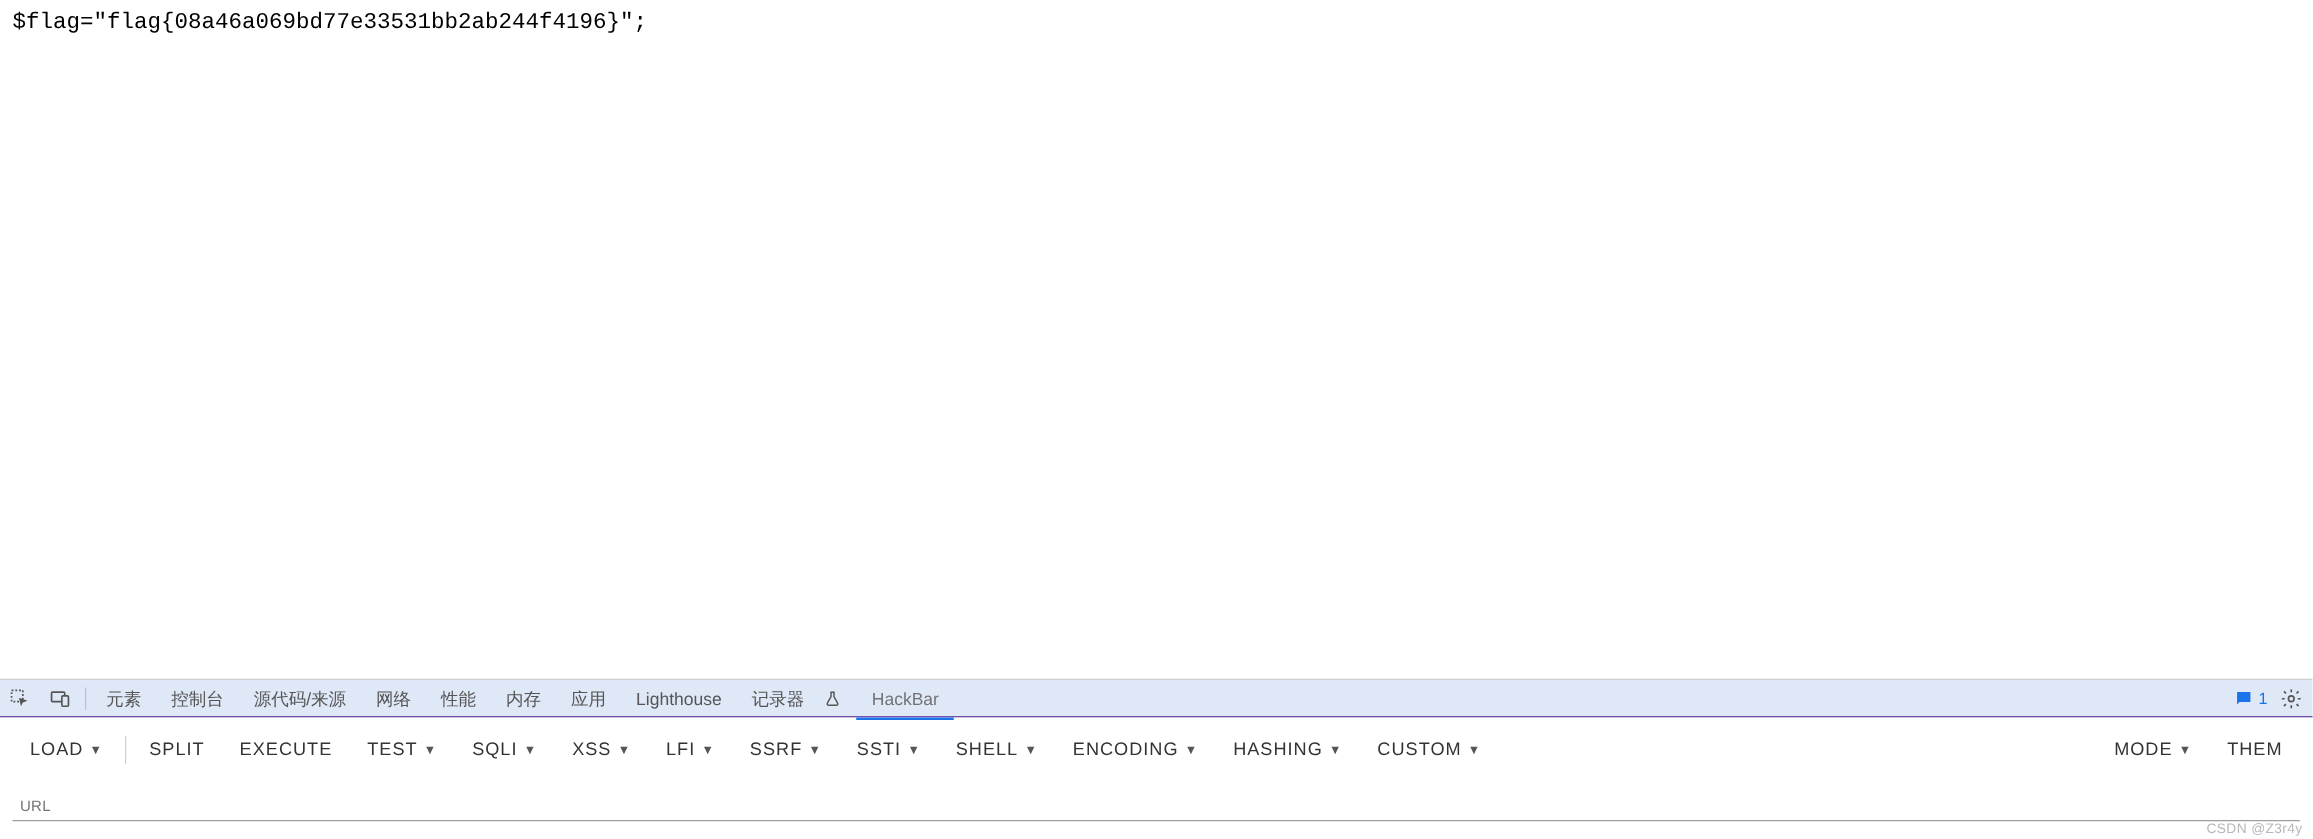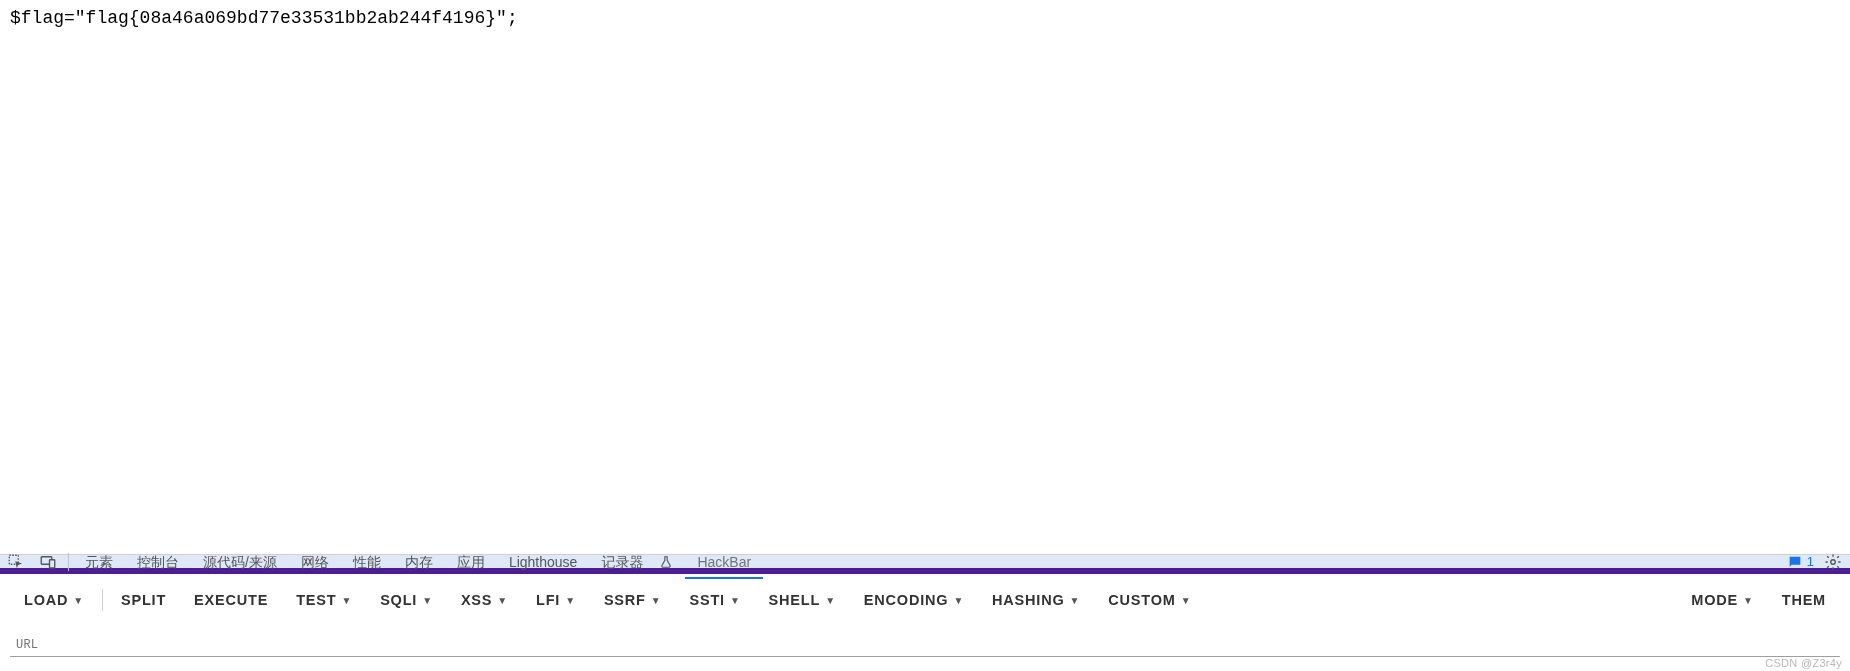--- a/index.html
+++ b/index.html
@@ -1,35 +1,35 @@
 <!DOCTYPE html>
 <html><head>
 <meta charset="utf-8">
 <style>
 * { margin: 0; padding: 0; box-sizing: border-box; }
 html, body { width: 1850px; height: 671px; font-family: -apple-system, BlinkMacSystemFont, "Segoe UI", Arial, sans-serif; background: #fff; overflow: hidden; }
 .page-content { padding: 8px 10px; font-family: Consolas, "Courier New", monospace; font-size: 18px; color: #000; }
 .devtools { position: absolute; left: 0; right: 0; bottom: 0; border-top: 1px solid #d0d0d0; }
-.devtools-tabs { display: flex; align-items: center; background: #dfe8f7; height: 19px; border-bottom: 6px solid #4c1d95; font-size: 14px; color: #555; }
+.devtools-tabs { display: flex; align-items: center; background: #dfe8f7; height: 30px; border-bottom: 1px solid #4c1d95; font-size: 14px; color: #555; }
 .devtools-tabs .tab-icon { width: 20px; height: 20px; display: flex; align-items: center; justify-content: center; margin: 0 6px; cursor: pointer; }
 .devtools-tabs .tab-icon svg { width: 18px; height: 18px; }
 .devtools-tabs .tab { padding: 0 12px; height: 34px; line-height: 34px; cursor: pointer; color: #555; white-space: nowrap; }
 .devtools-tabs .tab.with-icon { display: inline-flex; align-items: center; gap: 16px; }
 .devtools-tabs .tab.active { color: #737373; border-bottom: 2px solid #1a73e8; text-align: center; }
 .devtools-right { margin-left: auto; display: flex; align-items: center; padding-right: 8px; gap: 10px; }
 .issue-badge { display: inline-flex; align-items: center; gap: 4px; color: #1a73e8; font-size: 13px; cursor: pointer; }
 .gear-icon { width: 18px; height: 18px; cursor: pointer; }
 .hackbar { background: #fff; padding: 10px 10px 14px 10px; }
-.hackbar-toolbar { display: flex; align-items: center; gap: 0; font-size: 14.5px; font-weight: 700; letter-spacing: 0.8px; color: #333; justify-content: center; }
+.hackbar-toolbar { display: flex; align-items: center; gap: 0; font-size: 14.5px; font-weight: 400; letter-spacing: 0.8px; color: #333; justify-content: center; }
 .hackbar-toolbar .hb-btn { padding: 8px 14px; cursor: pointer; white-space: nowrap; display: inline-flex; align-items: center; gap: 5px; }
 .hackbar-toolbar .hb-sep { width: 1px; height: 22px; background: #d0d0d0; margin: 0 4px; }
 .hackbar-toolbar .caret { font-size: 10px; color: #555; }
 .hackbar-spacer { flex: 1; }
 .url-field { margin-top: 22px; padding: 0 6px 2px 6px; border-bottom: 1px solid #9e9e9e; }
-.url-label { font-size: 12px; color: #757575; letter-spacing: 0.2px; margin-bottom: 2px; font-family: Liberation Mono, monospace; }
+.url-label { font-size: 12px; color: #757575; letter-spacing: 0.2px; margin-bottom: 2px; }
 .url-input { width: 100%; border: none; outline: none; font-family: Consolas, "Courier New", monospace; font-size: 17px; color: #111; background: transparent; padding: 2px 0; text-decoration-line: underline; text-decoration-style: wavy; text-decoration-color: #e53935; text-decoration-skip-ink: none; text-underline-offset: 4px; }
 .watermark { position: absolute; right: 8px; bottom: 2px; font-size: 11px; color: #b8b8b8; letter-spacing: 0.3px; }
 </style>
 </head>
 <body>
 
 <div class="page-content">
   <span>$flag="flag{08a46a069bd77e33531bb2ab244f4196}";</span>
 </div>
 

